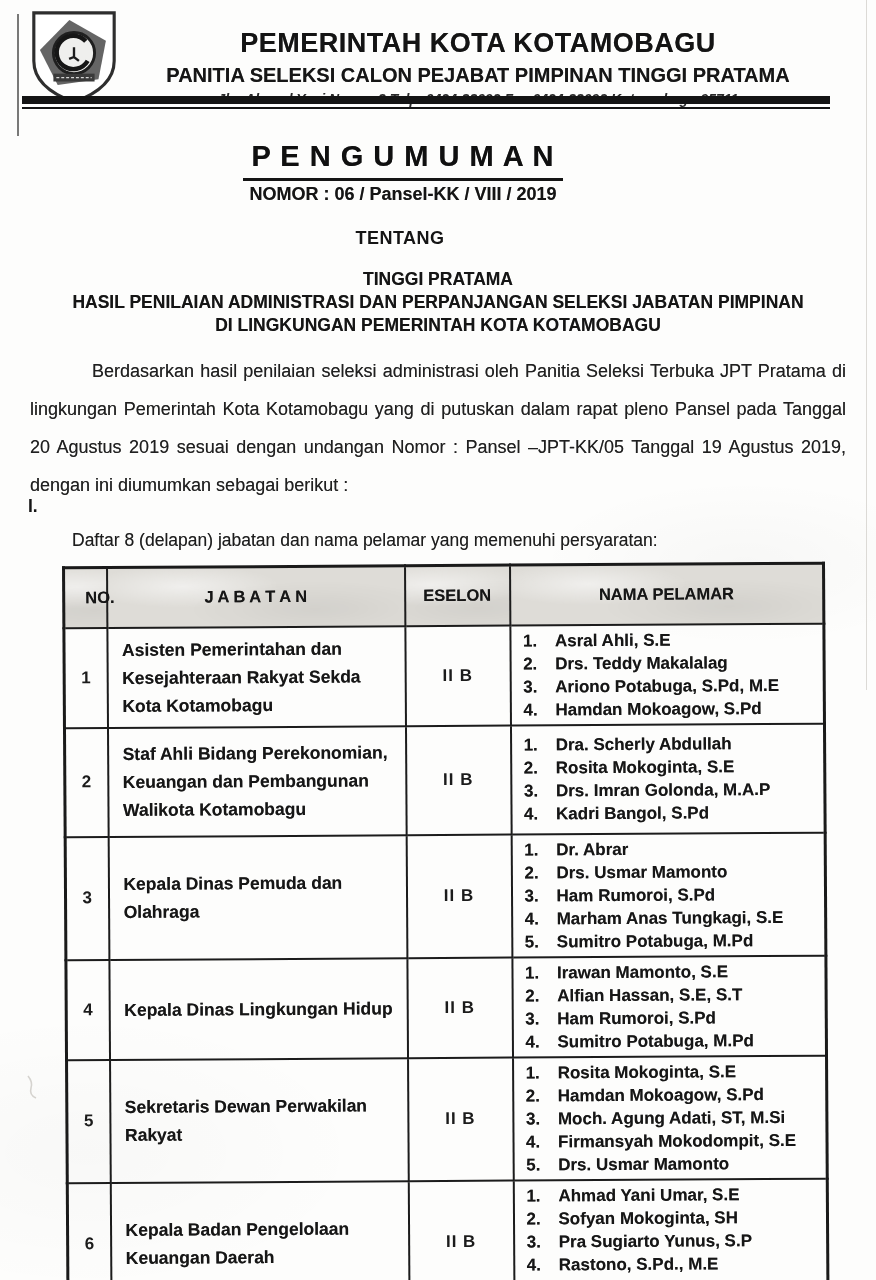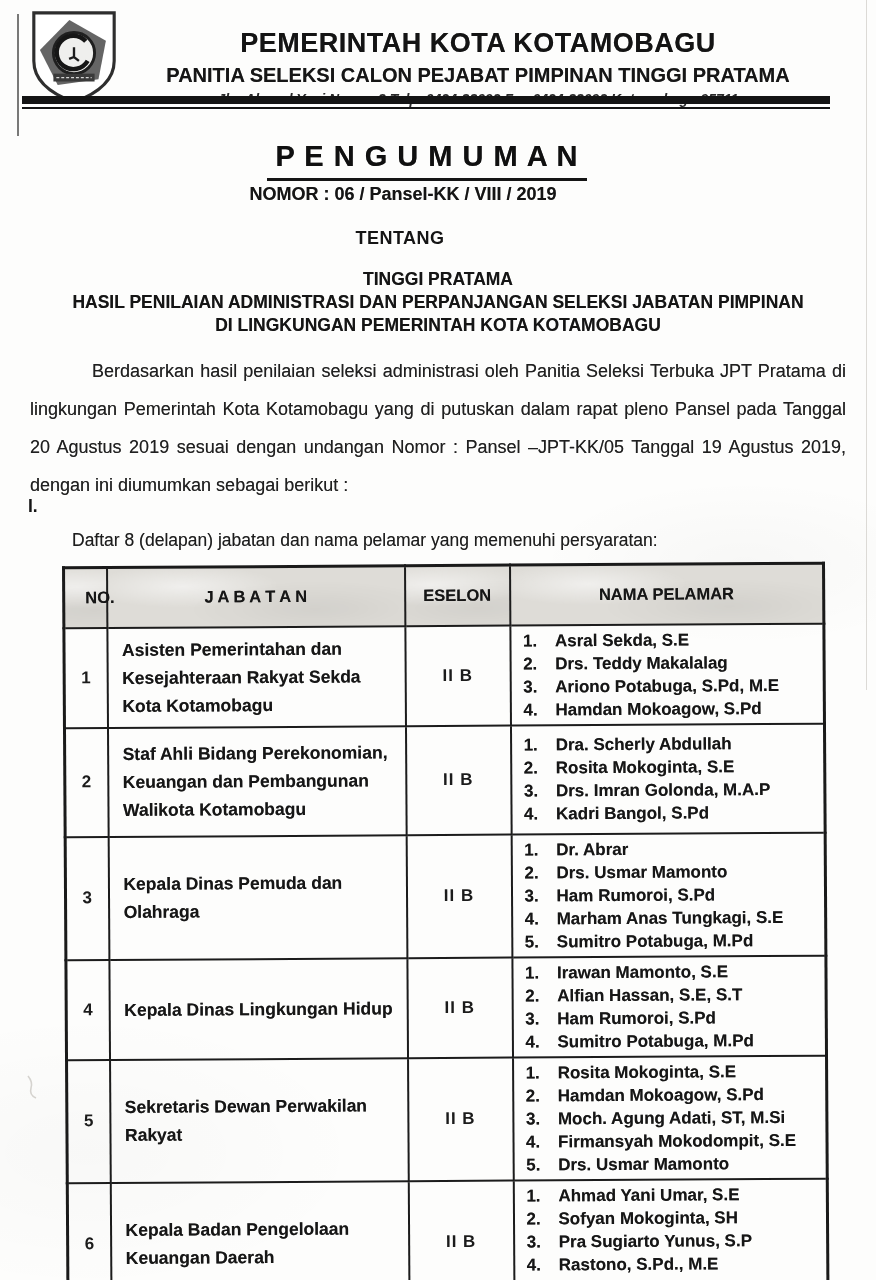--- a/index.html
+++ b/index.html
@@ -24,21 +24,21 @@
   
   .logo{position:absolute;left:24px;top:8px;width:100px;height:98px;}
   .lh-text{position:absolute;left:120px;top:28px;width:716px;text-align:center;}
   .lh-org{font-size:27px;font-weight:bold;letter-spacing:.5px;color:#141414;text-shadow:0 0 .6px rgba(0,0,0,.6);}
   .lh-committee{font-size:20px;font-weight:bold;margin-top:5px;color:#161616;text-shadow:0 0 .5px rgba(0,0,0,.55);}
   .lh-address{font-size:14px;font-weight:bold;font-style:italic;margin-top:4px;color:#2a2a2a;}
   .header-rule{position:absolute;left:22px;top:96px;width:808px;height:3px;
     border-top:8px solid #141414;border-bottom:2px solid #141414;}
 
   
-  .title-wrap{position:absolute;left:0;top:140px;width:806px;text-align:center;padding-left:24px;}
+  .title-wrap{position:absolute;left:0;top:140px;width:806px;text-align:center;}
   .main-title{display:inline-block;font-size:29px;font-weight:bold;letter-spacing:1px;
     border-bottom:3.5px solid #151515;padding:0 8px 5px;color:#101010;text-shadow:0 0 .6px rgba(0,0,0,.65);}
   .nomor-line{position:absolute;left:0;top:184px;width:806px;text-align:center;
     font-size:18px;font-weight:bold;color:#151515;text-shadow:0 0 .5px rgba(0,0,0,.5);}
   .tentang{position:absolute;left:0;top:228px;width:800px;text-align:center;
     font-size:18px;font-weight:bold;letter-spacing:.5px;color:#151515;}
   .subject{position:absolute;left:20px;top:268px;width:836px;text-align:center;
     font-size:17.5px;font-weight:bold;line-height:23px;color:#151515;text-shadow:0 0 .5px rgba(0,0,0,.5);}
 
   
@@ -145,21 +145,21 @@
       </thead>
       <tbody>
           <tr class="r1">
             <td class="c-no">1</td>
             <td class="c-jabatan">Asisten Pemerintahan dan Kesejahteraan Rakyat Sekda Kota Kotamobagu</td>
             <td class="c-eselon">II B</td>
             <td class="c-nama">
               <ol>
                 <li>
                   <span class="num">1.</span>
-                  <span>Asral Sekda, S.E</span>
+                  <span>Asral Ahli, S.E</span>
                 </li>
                 <li>
                   <span class="num">2.</span>
                   <span>Drs. Teddy Makalalag</span>
                 </li>
                 <li>
                   <span class="num">3.</span>
                   <span>Ariono Potabuga, S.Pd, M.E</span>
                 </li>
                 <li>

